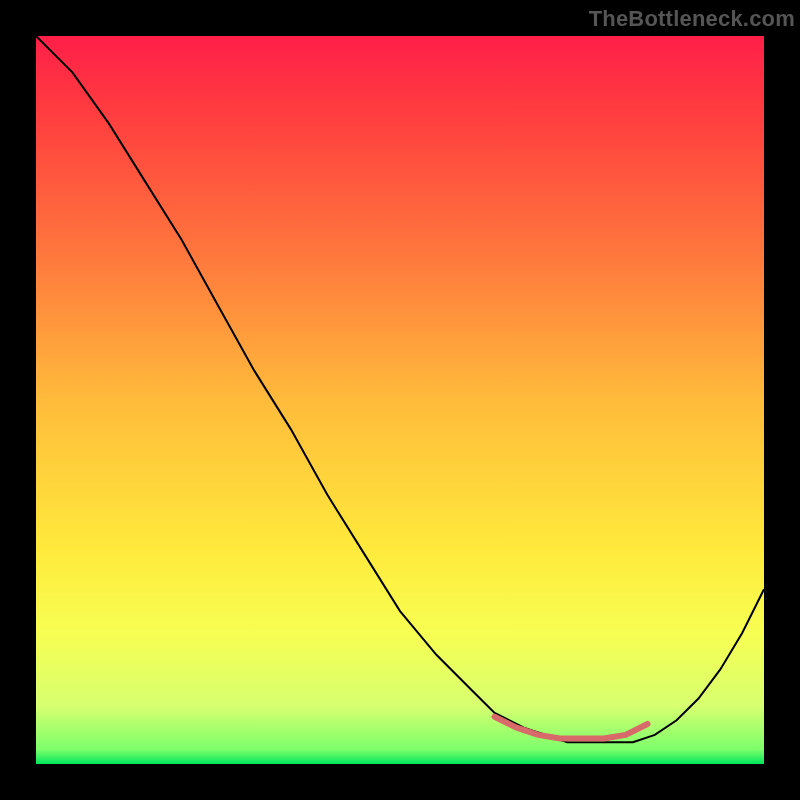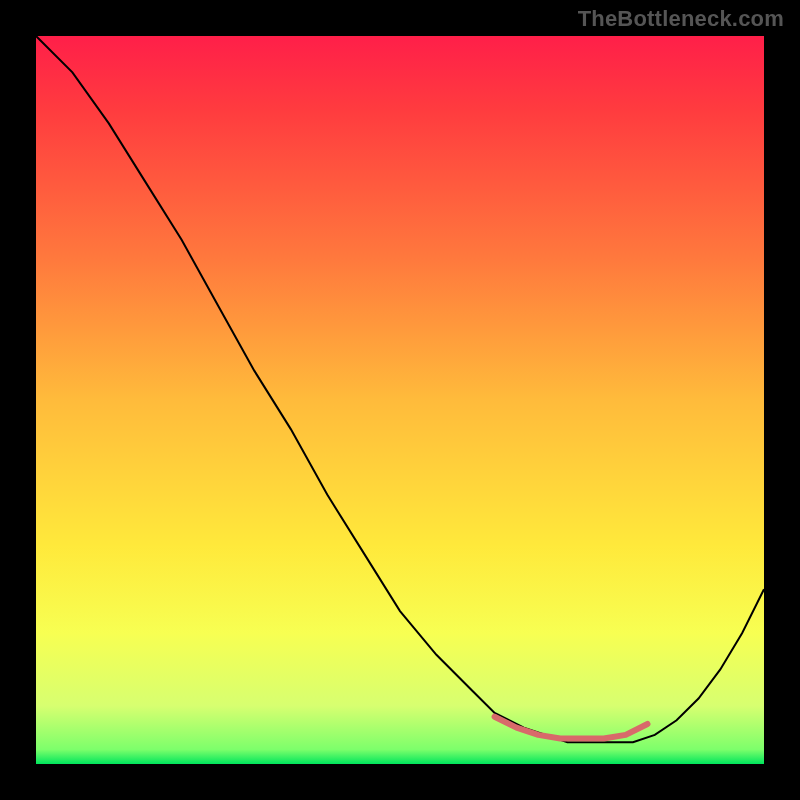--- a/index.html
+++ b/index.html
@@ -12,21 +12,21 @@
   }
   .canvas {
     position: relative;
     width: 800px;
     height: 800px;
     background: #000;
   }
   .watermark {
     position: absolute;
     top: 6px;
-    right: 16px;
+    right: 5px;
     font-family: Arial, Helvetica, sans-serif;
     font-size: 22px;
     font-weight: 600;
     color: #555;
     letter-spacing: 0.2px;
     user-select: none;
   }
   svg {
     position: absolute;
     left: 0;

